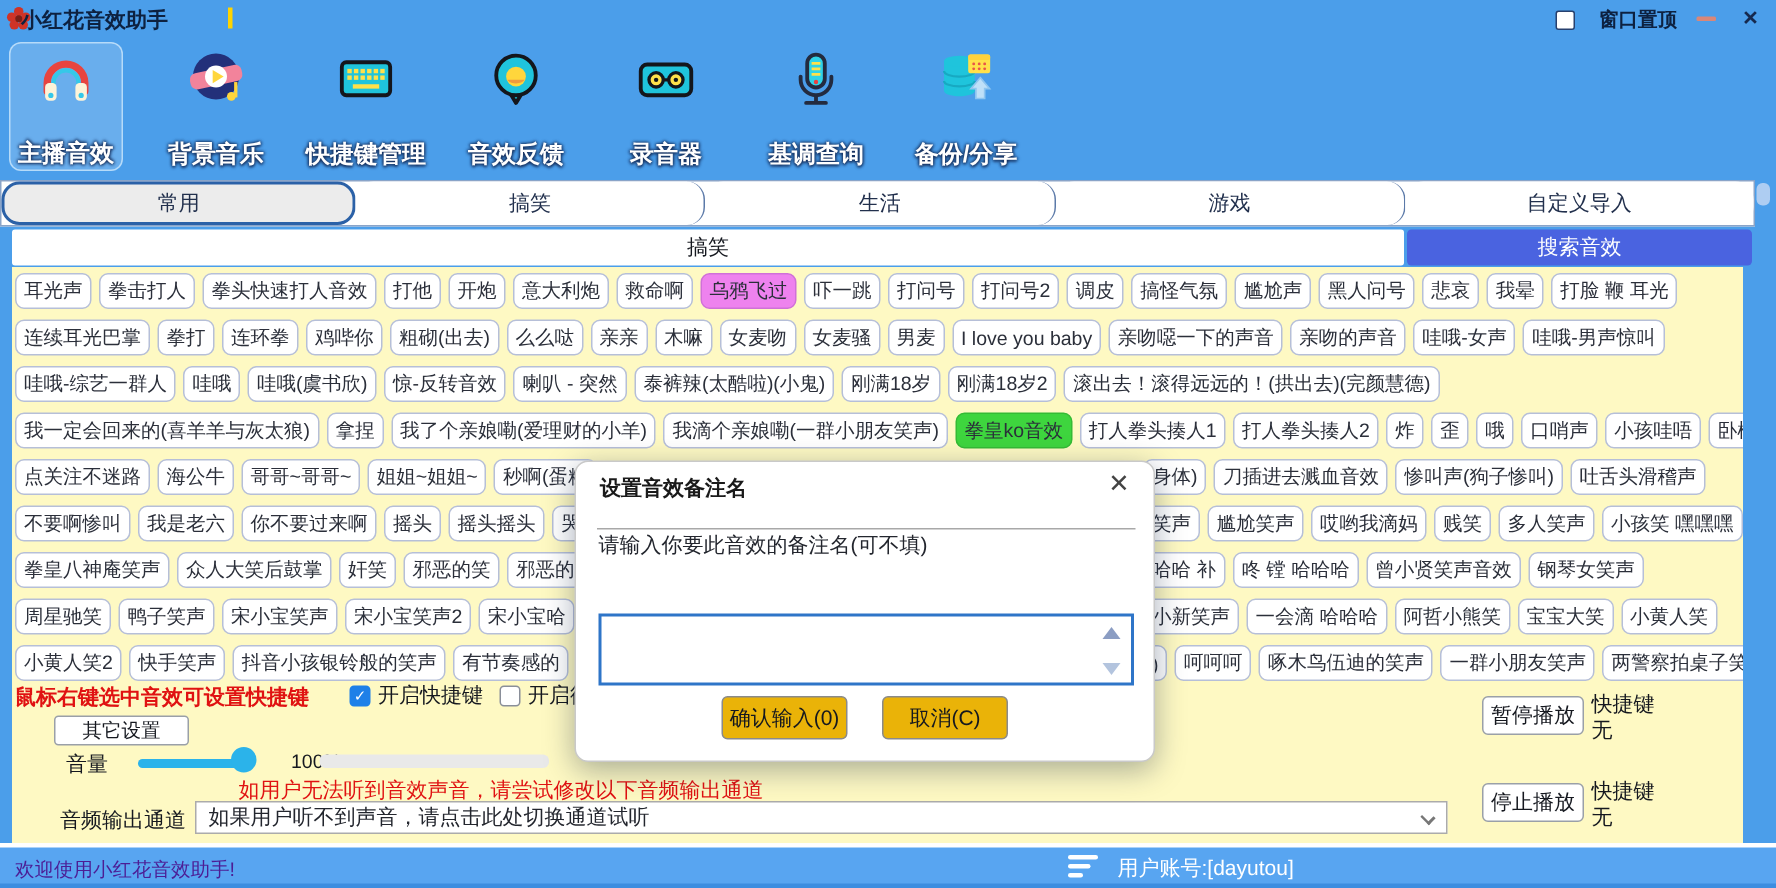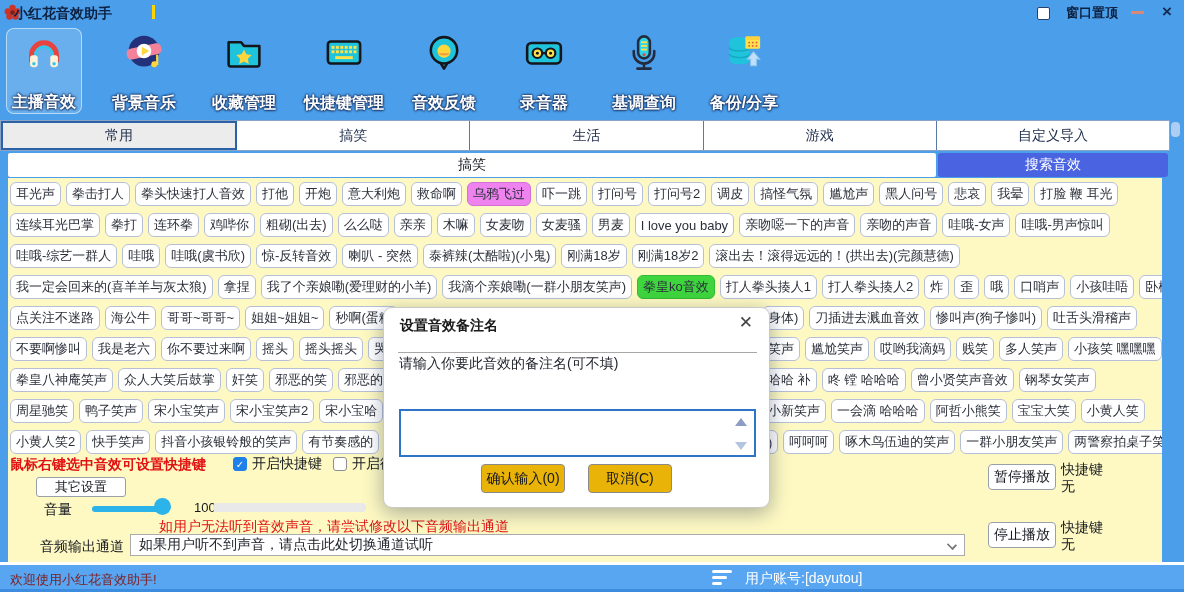--- a/index.html
+++ b/index.html
@@ -21,21 +21,21 @@
   .win-close { position:absolute; right:12px; top:2px; font-size:17px; font-weight:bold; color:#16294e; line-height:20px; }
   
   .toolbar { position:absolute; left:6px; top:28px; display:flex; gap:24px; }
   .tool-item { width:76px; height:86px; display:flex; flex-direction:column; align-items:center; justify-content:flex-start; border-radius:8px; padding-top:4px; }
   .tool-item.selected { background:rgba(255,255,255,.17); border:1px solid rgba(225,242,255,.65); }
   .tool-item svg { width:54px; height:54px; }
   .tool-label { margin-top:20px; font-size:16px; font-weight:bold; color:#fff;
     text-shadow:0 1px 2px rgba(18,40,84,.9), 0 -1px 2px rgba(18,40,84,.55), 1px 0 2px rgba(18,40,84,.55), -1px 0 2px rgba(18,40,84,.55); white-space:nowrap; }
   
   .tabstrip { position:absolute; left:0; top:120px; width:1170px; height:31px; display:flex; background:#fff; border:1px solid #8aa4c8; }
-  .tab { flex:1; display:flex; align-items:center; justify-content:center; font-size:14px; color:#22304d; background:#fff; border-right:1px solid #5b79a8; }
+  .tab { flex:1; display:flex; align-items:center; justify-content:center; font-size:14px; color:#22304d; background:#fff; border-right:1px solid #5b79a8;border-radius:12px; }
   .tab:last-child { border-right:none; }
   .tab.selected { background:#ececec; border:2px solid #2b61a7; }
   .catbar { position:absolute; left:8px; top:153px; width:928px; height:24px; background:#fff; display:flex; align-items:center; justify-content:center; font-size:14px; color:#15181f; border-radius:2px; }
   .searchbtn { position:absolute; left:938px; top:153px; width:230px; height:24px; background:var(--search-blue,#4a63e0); color:#fff; font-size:14px; display:flex; align-items:center; justify-content:center; border-radius:3px; }
   .scroll-thumb { position:absolute; left:1171px; top:122px; width:9px; height:15px; background:#aecdf2; border-radius:4px; }
   
   .panel { position:absolute; left:8px; top:178px; width:1154px; height:384px; background:#fef9c3; overflow:hidden; }
   .btn-row { position:absolute; left:2px; display:flex; gap:5px; white-space:nowrap; }
   .sbtn { display:inline-flex; align-items:center; height:24px; padding:0 5px; background:#fff;
     border:1px solid #b6bfd8; border-radius:6px; font-size:13px; color:#2b2f3a; flex:0 0 auto; white-space:pre; }
@@ -63,21 +63,21 @@
   .dlg-close { position:absolute; right:16px; top:6px; font-size:17px; color:#444; line-height:18px; }
   .dlg-sep { position:absolute; left:14px; top:44px; width:359px; height:1px; background:#a8a8a8; }
   .dlg-instruction { position:absolute; left:15px; top:47px; font-size:14px; color:#23262e; }
   .dlg-textarea { position:absolute; left:15px; top:101px; width:357px; height:48px; border:2px solid #2e75c8; background:#fff; font-size:14px; padding:4px 18px 4px 6px; resize:none; outline:none; font-family:inherit; }
   .spin-up, .spin-down { position:absolute; right:22px; width:0; height:0; border-left:6px solid transparent; border-right:6px solid transparent; }
   .spin-up   { top:110px; border-bottom:8px solid #8b9dc3; }
   .spin-down { top:134px; border-top:8px solid #b3c4de; }
   .dlg-btn { position:absolute; top:156px; width:84px; height:29px; background:#eab308; border:1px solid #8a8a8a; border-radius:4px; display:flex; align-items:center; justify-content:center; font-size:14px; color:#15181f; }
   
   .statusbar { position:absolute; left:0; top:562px; width:100%; height:30px; background:#58a5f1; border-top:3px solid #fff; border-bottom:3px solid #3c8de0; }
-  .status-welcome { position:absolute; left:10px; top:6px; font-size:13px; color:#7f1d1d;text-align:center; }
+  .status-welcome { position:absolute; left:10px; top:6px; font-size:13px; color:#4c1d95;text-align:center; }
   .hamburger { position:absolute; left:712px; top:5px; display:flex; flex-direction:column; gap:3px; }
   .hamburger div { height:3px; background:#fff; border-radius:2px; }
   .status-account { position:absolute; left:745px; top:5px; font-size:14px; color:#fff; }
 </style>
 </head>
 <body>
 
 <div class="titlebar">
   <svg class="flower" width="17" height="17" viewBox="0 0 16 16">
     <circle cx="8" cy="3.6" r="3" fill="#cf3326"></circle>
@@ -114,27 +114,20 @@
       <circle cx="28" cy="26" r="21" fill="#23307a"></circle>
       <g transform="rotate(-12 28 26)">
           <rect x="4" y="19" width="48" height="15" rx="6" fill="#f2839b"></rect>
         </g>
       <circle cx="28" cy="26" r="10" fill="#fff"></circle>
       <path d="M25 20 l10 6 -10 6 z" fill="#ffd63c"></path>
       <circle cx="42" cy="44" r="4" fill="#ffd63c"></circle>
         <rect x="44.5" y="31" width="3" height="14" fill="#ffd63c"></rect>
     </svg>
     <span class="tool-label">背景音乐</span>
-  </div>
-  <div class="tool-item">
-    <svg viewBox="0 0 56 56">
-      <path d="M7 14 h17 l4 5 h21 v25 a3 3 0 0 1 -3 3 h-36 a3 3 0 0 1 -3 -3 z" fill="#1fc4dc" stroke="#14161c" stroke-width="3.5" stroke-linejoin="round"></path>
-      <path d="M28 24 l3.2 6.4 7.3 1 -5.2 5 1.2 7.2 -6.5 -3.4 -6.5 3.4 1.2 -7.2 -5.2 -5 7.3 -1 z" fill="#ffd63c"></path>
-    </svg>
-    <span class="tool-label">收藏管理</span>
   </div>
   <div class="tool-item">
     <svg viewBox="0 0 56 56">
       <rect x="6" y="13" width="44" height="30" rx="4" fill="#1fc4dc" stroke="#14161c" stroke-width="3.5"></rect>
       <g fill="#ffe14a">
         <rect x="11" y="19" width="4" height="4"></rect>
           <rect x="17" y="19" width="4" height="4"></rect>
           <rect x="23" y="19" width="4" height="4"></rect>
           <rect x="29" y="19" width="4" height="4"></rect>
           <rect x="35" y="19" width="4" height="4"></rect>

